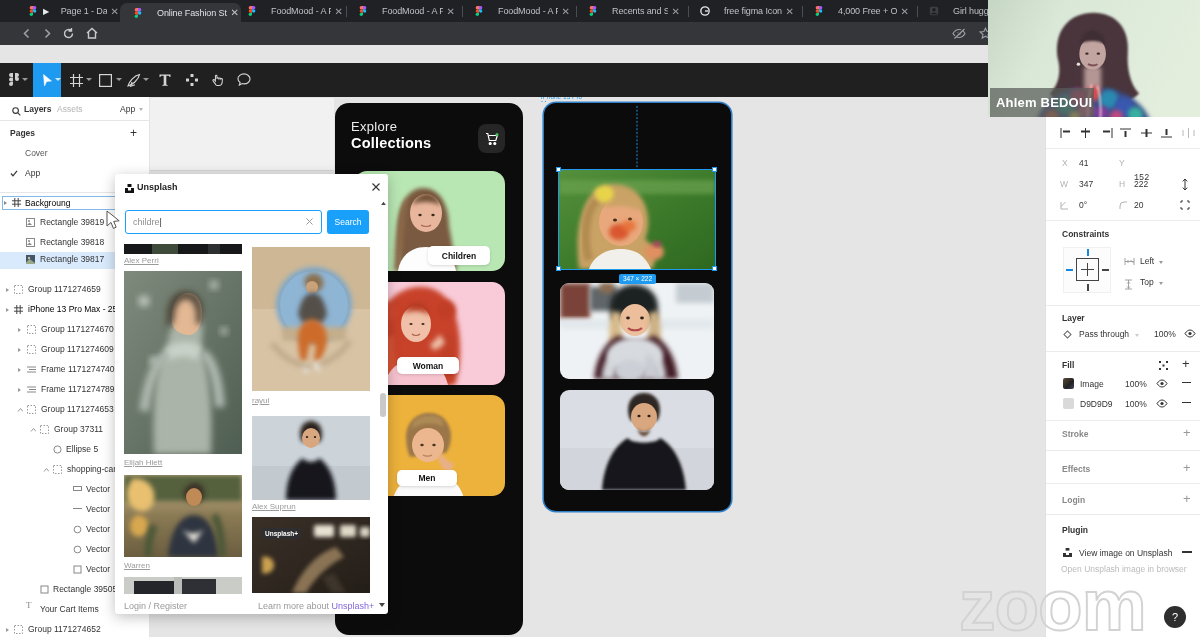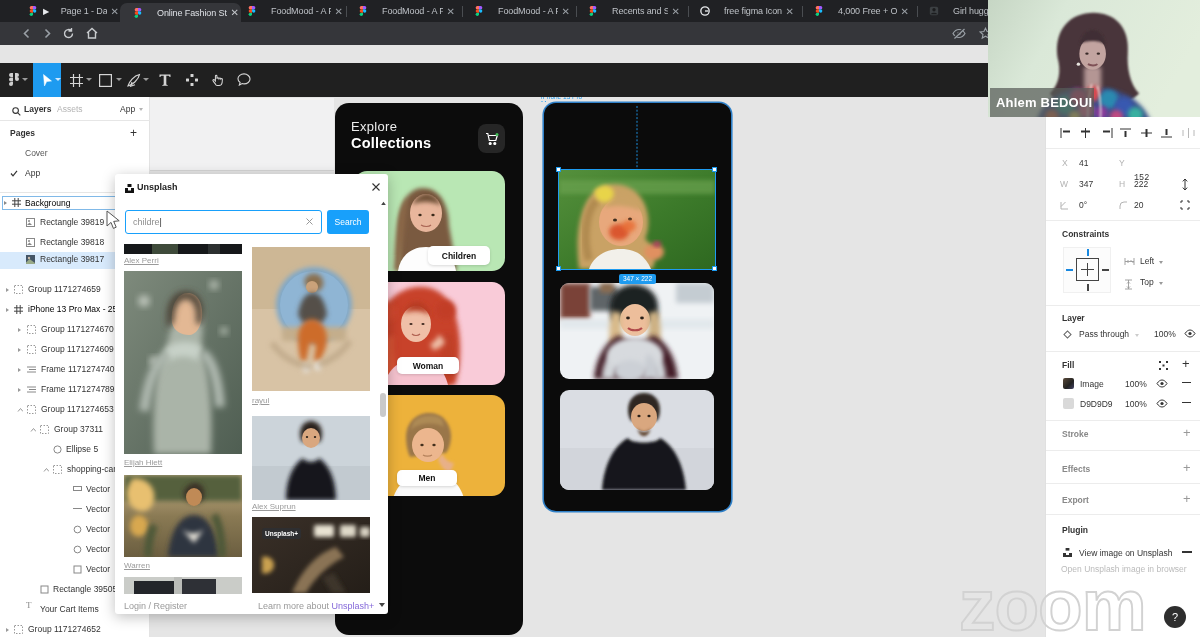--- a/index.html
+++ b/index.html
@@ -724,21 +724,21 @@
       </svg>
     <div class="abs" style="left:136px;top:285px;width:9px;height:1.4px;background:#333;"></div>
     <div class="abs" style="left:0;top:303px;width:155px;height:1px;background:#ececec;"></div>
 
     <div class="abs" style="left:16px;top:312px;font-weight:bold;color:#888;">Stroke</div>
     <div class="abs" style="left:137px;top:308px;font-size:13px;color:#999;font-weight:300;">+</div>
     <div class="abs" style="left:0;top:333px;width:155px;height:1px;background:#ececec;"></div>
     <div class="abs" style="left:16px;top:347px;font-weight:bold;color:#888;">Effects</div>
     <div class="abs" style="left:137px;top:343px;font-size:13px;color:#999;font-weight:300;">+</div>
     <div class="abs" style="left:0;top:366px;width:155px;height:1px;background:#ececec;"></div>
-    <div class="abs" style="left:16px;top:378px;font-weight:bold;color:#888;">Export</div>
+    <div class="abs" style="left:16px;top:378px;font-weight:bold;color:#888;">Login</div>
     <div class="abs" style="left:137px;top:374px;font-size:13px;color:#999;font-weight:300;">+</div>
     <div class="abs" style="left:0;top:397px;width:155px;height:1px;background:#ececec;"></div>
 
     <div class="abs" style="left:16px;top:408px;font-weight:bold;">Plugin</div>
     <svg class="abs" style="left:16px;top:430px;" width="11" height="11" viewBox="0 0 11 11">
         <path d="M1 6h3v2h3V6h3v4H1z" fill="#333"></path>
         <rect x="3.6" y="1" width="3.8" height="2.6" fill="#333"></rect>
       </svg>
     <div class="abs" style="left:33px;top:431px;">View image on Unsplash</div>
     <div class="abs" style="left:136px;top:434px;width:10px;height:1.5px;background:#333;"></div>

